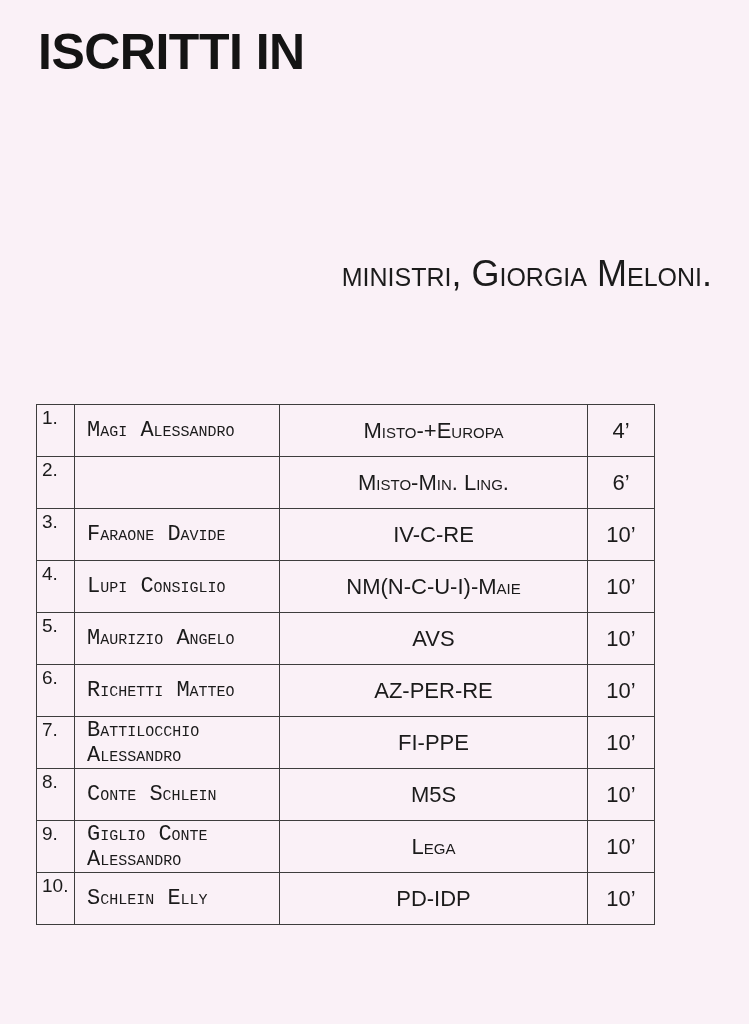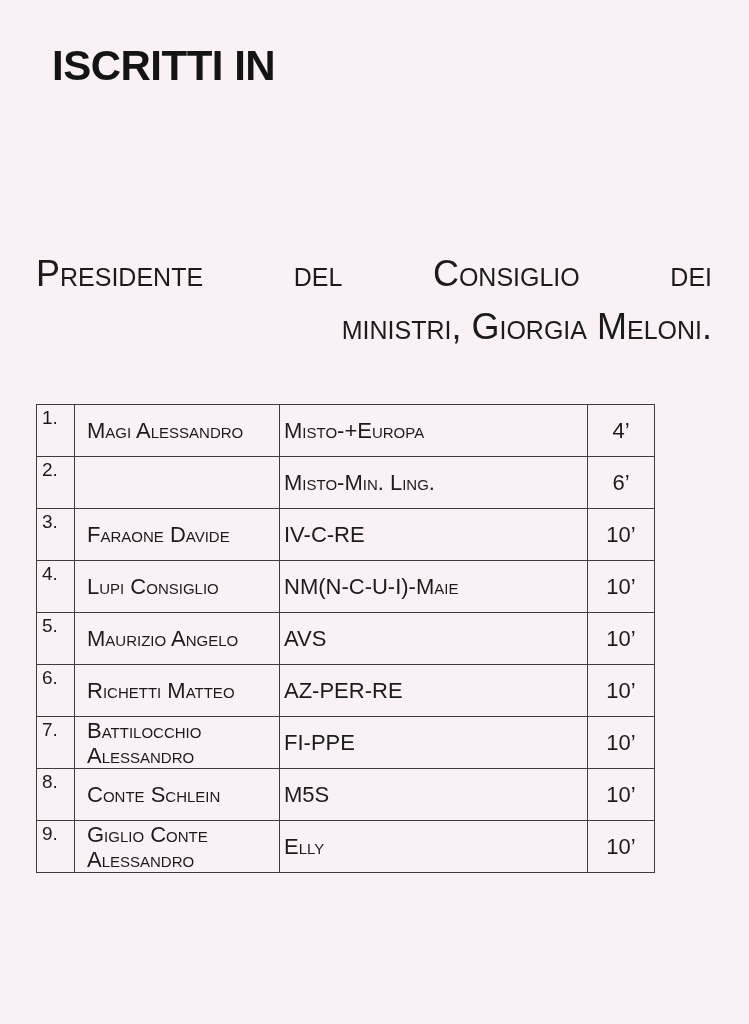--- a/index.html
+++ b/index.html
@@ -9,22 +9,22 @@
     font-family: "Liberation Sans", "DejaVu Sans", sans-serif;
     color: #1b1b1b;
     position: relative;
     overflow: hidden;
   }
   .page { position: absolute; inset: 0; }
 
   .title {
     position: absolute;
     left: 36px; top: 18px;
-    margin: 16px;
-    font-size: 42px;
+    margin: 2px;
+    font-size: 50px;
     font-weight: 700;
     line-height: 64px;
     letter-spacing: -0.5px;
     color: #141414;
   }
   .title .tline { display: block; }
 
   .subtitle {
     position: absolute;
     left: 36px; top: 247px;
@@ -64,23 +64,25 @@
     padding: 2px 0 0 5px;
     line-height: 22px;
   }
   td.c-name {
     vertical-align: middle;
     text-align: left;
     font-size: 22px;
     line-height: 25px;
     padding: 0 12px 0 12px;
     font-variant: small-caps;
+    font-family: Liberation Mono, monospace;
   }
   td.c-group {
     vertical-align: middle;
+    text-align: center;
     font-size: 22px;
     padding: 0 4px;
     font-variant: small-caps;
   }
   td.c-time {
     vertical-align: middle;
     text-align: center;
     font-size: 22px;
     padding: 0;
   }
@@ -88,21 +90,20 @@
 </head>
 <body>
 
 <div class="page">
 
   <h1 class="title">
     <span class="tline">ISCRITTI IN</span>
   </h1>
 
   <p class="subtitle">
-    <span class="jline">Presidente del Consiglio dei</span>
     <span class="lline">ministri, Giorgia Meloni.</span>
   </p>
 
   <table class="roster">
     <colgroup>
       <col class="w-num">
         <col class="w-name">
         <col class="w-group">
         <col class="w-time">
     </colgroup>
@@ -151,19 +152,25 @@
       </tr>
       <tr>
         <td class="c-num">8.</td>
         <td class="c-name">Conte Schlein</td>
         <td class="c-group">M5S</td>
         <td class="c-time">10’</td>
       </tr>
       <tr>
         <td class="c-num">9.</td>
         <td class="c-name">Giglio Conte Alessandro</td>
-        <td class="c-group">Elly</td>
+        <td class="c-group">Lega</td>
+        <td class="c-time">10’</td>
+      </tr>
+      <tr>
+        <td class="c-num">10.</td>
+        <td class="c-name">Schlein Elly</td>
+        <td class="c-group">PD-IDP</td>
         <td class="c-time">10’</td>
       </tr>
     </tbody>
   </table>
 
 </div>
 
 </body></html>

